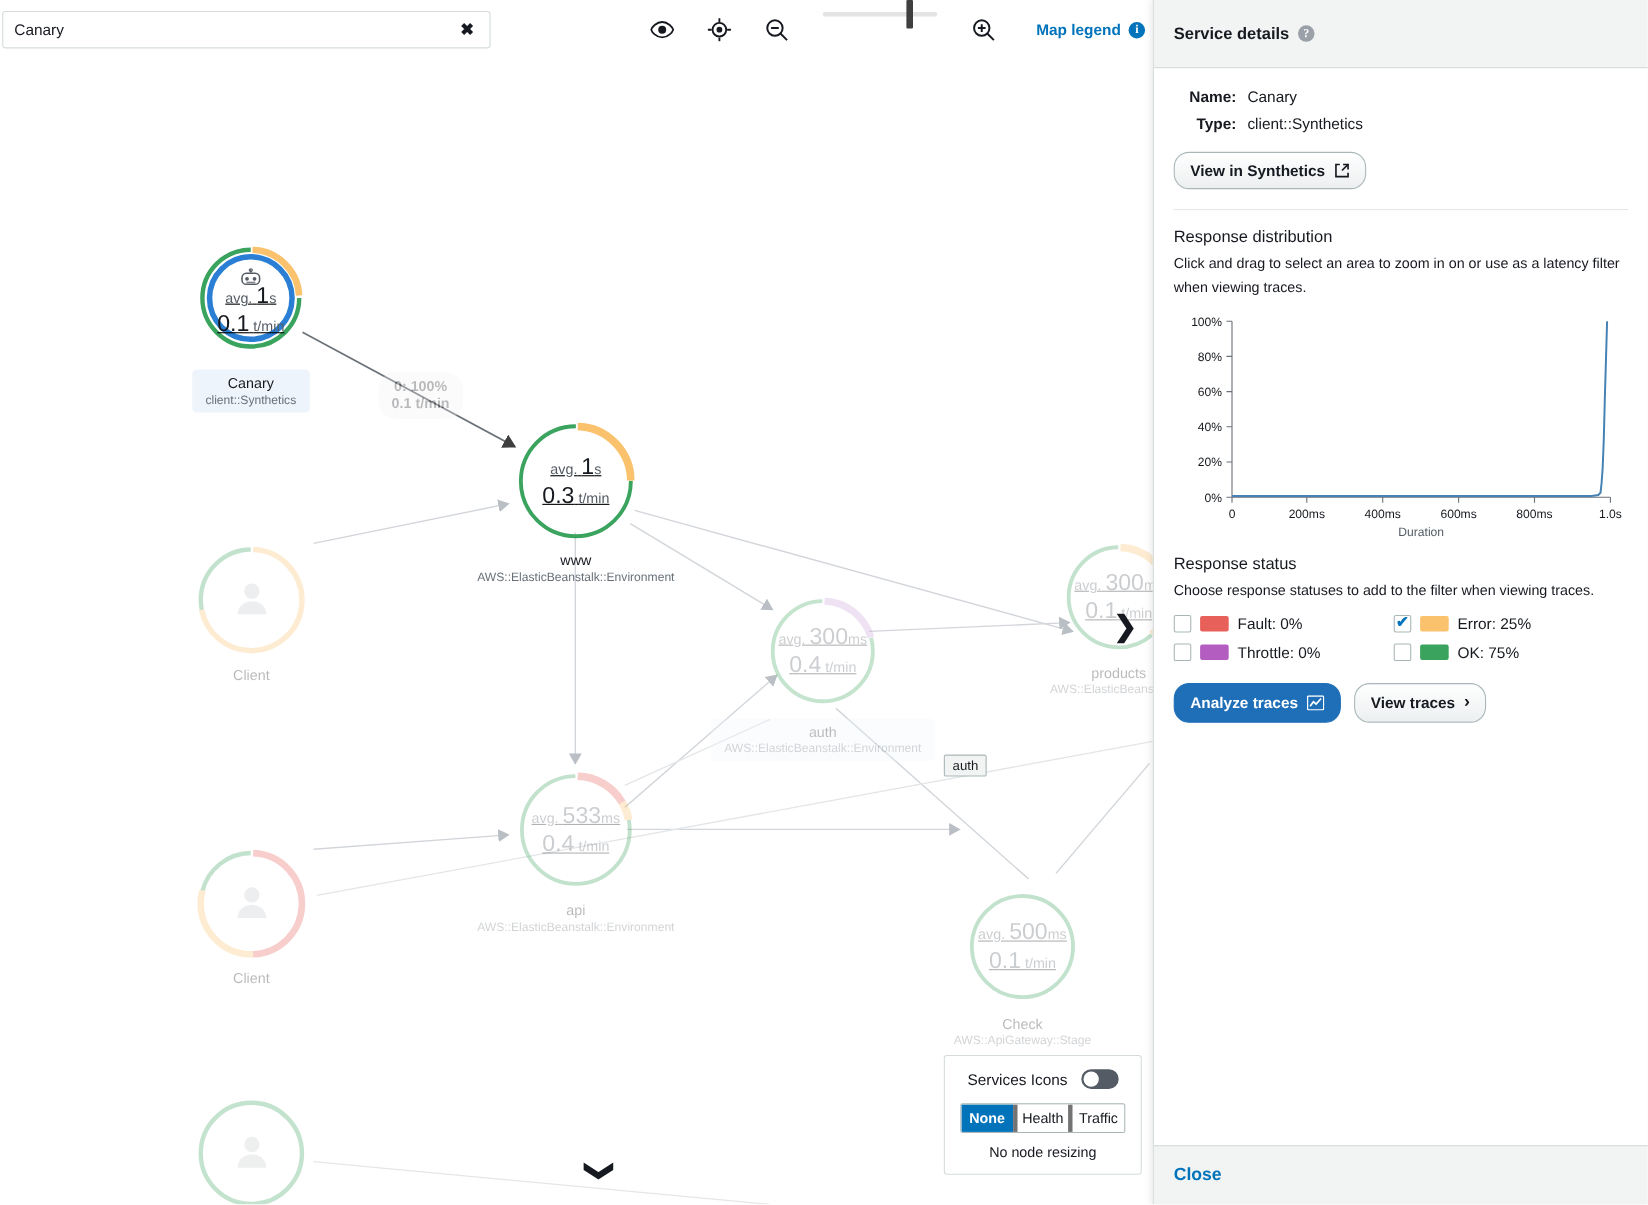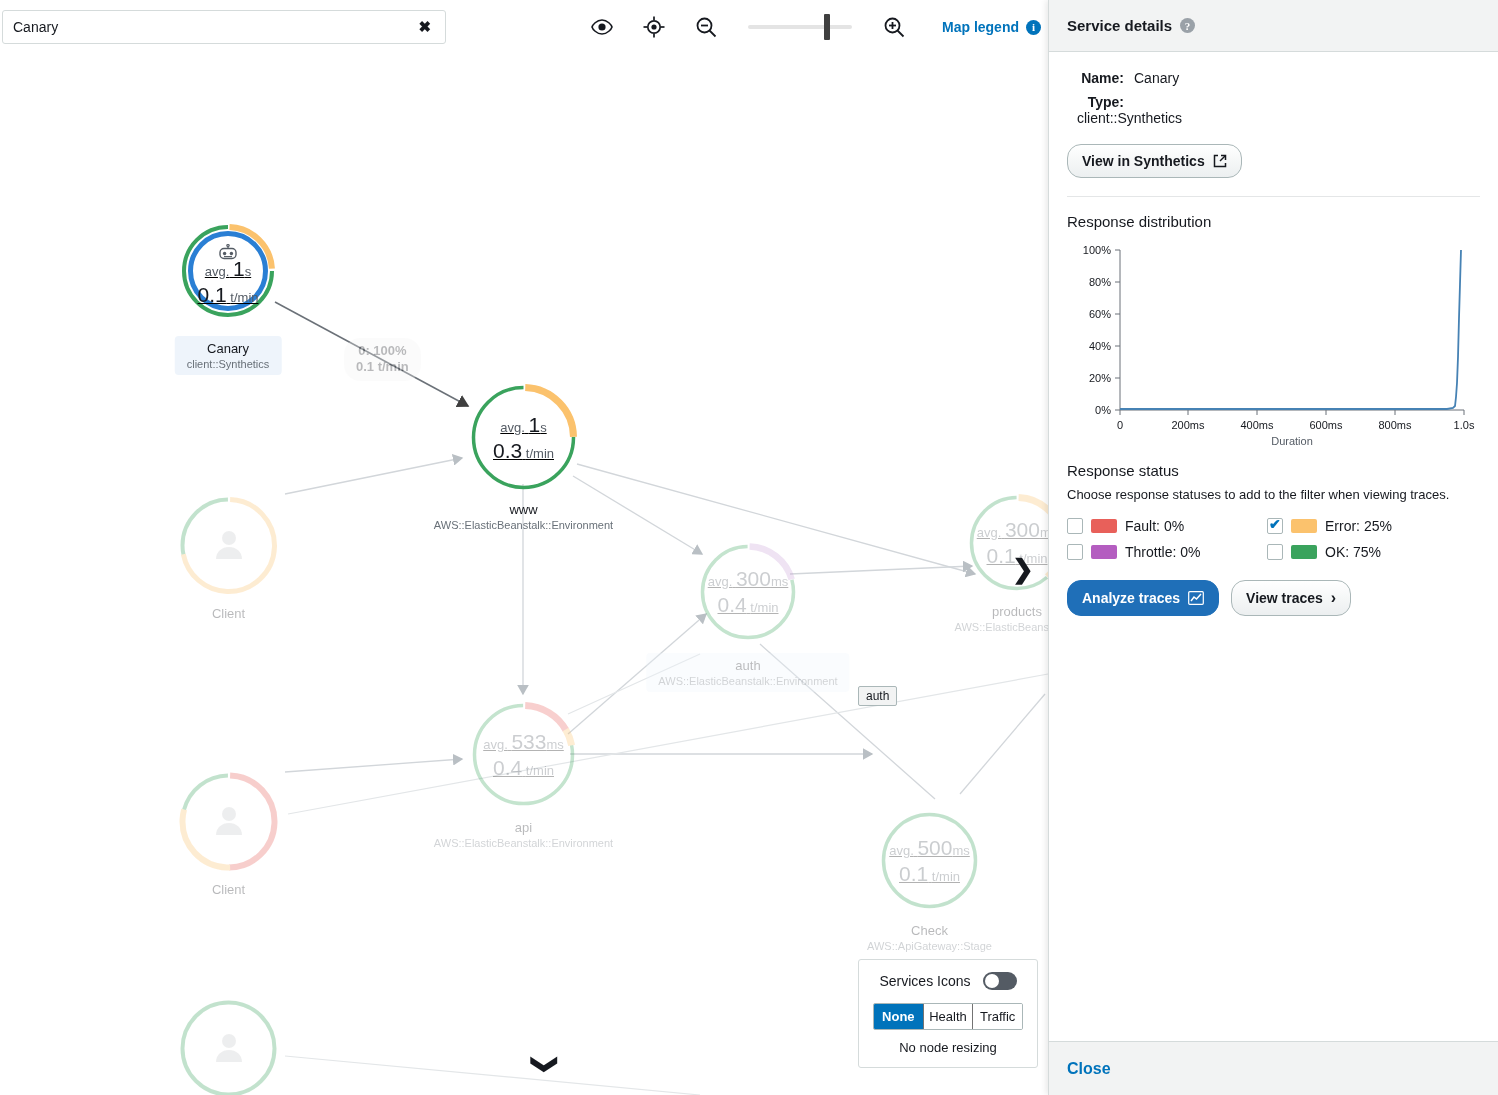--- a/index.html
+++ b/index.html
@@ -14,21 +14,21 @@
   
   .toolbar { position: absolute; top: 0; left: 0; width: 1050px; height: 54px; background: #fff; }
   .search-box {
     position: absolute; left: 2px; top: 10px; width: 444px; height: 34px;
     border: 1px solid #d5dbdb; border-radius: 3px; background: #fff;
     display: flex; align-items: center; padding: 0 10px;
   }
   .search-box .sval { font-size: 14px; color: #16191f; flex: 1; }
   .search-box .clear { font-size: 15px; color: #16191f; font-weight: bold; cursor: pointer; padding: 0 4px; }
 
-  .tool-icons { position: absolute; left: 584px; top: 11px; display: flex; align-items: center; gap: 16px; }
+  .tool-icons { position: absolute; left: 584px; top: 11px; display: flex; gap: 16px; }
   .ticon { width: 36px; height: 32px; display: flex; align-items: center; justify-content: center; cursor: pointer; }
   .slider-track { width: 104px; height: 4px; background: #e4e4e4; border-radius: 2px; position: relative; margin: 0 8px; }
   .slider-thumb { position: absolute; left: 76px; top: -11px; width: 6px; height: 26px; background: #3f3f3f; border-radius: 1px; }
   .map-legend { margin-left: 14px; display: flex; align-items: center; gap: 7px; cursor: pointer; }
   .map-legend .ml-txt { color: #0073bb; font-size: 14px; font-weight: bold; }
   .info-dot {
     width: 15px; height: 15px; border-radius: 50%; background: #0073bb; color: #fff;
     font-size: 11px; font-weight: bold; display: flex; align-items: center; justify-content: center;
     font-family: "Liberation Serif", serif;
   }
@@ -80,34 +80,34 @@
   .legend-box {
     position: absolute; left: 858px; top: 959px; width: 180px;
     background: #fff; border: 1px solid #d5dbdb; border-radius: 3px;
     padding: 12px 14px; text-align: center;
   }
   .legend-row1 { display: flex; align-items: center; justify-content: center; gap: 12px; margin-bottom: 13px; }
   .legend-row1 span { font-size: 14px; color: #16191f; }
   .toggle { width: 34px; height: 18px; border-radius: 9px; background: #545b64; position: relative; cursor: pointer; }
   .toggle .knob { position: absolute; left: 2px; top: 2px; width: 14px; height: 14px; border-radius: 50%; background: #fff; }
   .seg { display: flex; border: 1px solid #aab7b8; border-radius: 2px; overflow: hidden; }
-  .seg div { flex: 1; font-size: 13px; padding: 5px 0; color: #16191f; cursor: pointer; background: #fff; border-left: 1px solid #737373; }
+  .seg div { flex: 1; font-size: 13px; padding: 5px 0; color: #16191f; cursor: pointer; background: #fff; border-left: 4px solid #737373; }
   .seg div:first-child { border-left: none; }
   .seg div.on { background: #0073bb; color: #fff; font-weight: bold; }
   .legend-note { font-size: 13px; color: #16191f; margin-top: 10px; }
 
   
   .panel {
     position: absolute; right: 0; top: 0; width: 450px; height: 1095px;
     background: #fff; border-left: 1px solid #d5dbdb;
     box-shadow: -2px 0 6px rgba(0,0,0,0.09);
     display: flex; flex-direction: column;
   }
   .panel-head {
-    height: 52px; background: #f2f3f3; border-bottom: 1px solid #d5dbdb;
+    height: 62px; background: #f2f3f3; border-bottom: 1px solid #d5dbdb;
     display: flex; align-items: center; padding: 0 18px; gap: 8px;
   }
   .panel-head h2 { font-size: 15px; color: #16191f; }
   .help-dot {
     width: 15px; height: 15px; border-radius: 50%; background: #9aa1a8; color: #fff;
     font-size: 11px; font-weight: bold; display: flex; align-items: center; justify-content: center;
     font-family: "Liberation Serif", serif; cursor: pointer;
   }
   .panel-body { flex: 1; overflow: hidden; padding: 0 18px; }
   .kv { display: flex; margin-top: 18px; font-size: 14px; }
@@ -447,39 +447,40 @@
     <div class="panel-head">
       <h2>Service details</h2>
       <div class="help-dot">?</div>
     </div>
 
     <div class="panel-body">
       <div class="kv">
         <div class="k">Name:</div>
         <div class="v">Canary</div>
       </div>
-      <div class="kv" style="margin-top:8px;flex-direction:column;">
+      <div class="kv" style="margin-top:8px;">
         <div class="k">Type:</div>
         <div class="v">client::Synthetics</div>
       </div>
 
       <div style="margin-top:18px;">
         <div class="btn">
           <span>View in Synthetics</span>
           <svg width="14" height="14" viewBox="0 0 14 14">
             <path d="M5 1.5H1.5v11h11V9" fill="none" stroke="#16191f" stroke-width="1.5"></path>
             <path d="M8 1.5h4.5V6" fill="none" stroke="#16191f" stroke-width="1.5"></path>
             <line x1="12.5" y1="1.5" x2="7" y2="7" stroke="#16191f" stroke-width="1.5"></line>
           </svg>
         </div>
       </div>
 
       <div class="hr"></div>
 
       <div class="sec-title">Response distribution</div>
+      <div class="sec-desc">Click and drag to select an area to zoom in on or use as a latency filter when viewing traces.</div>
 
       <div class="chart-wrap">
         <svg width="414" height="210" viewBox="0 0 414 210">
 
           <g font-size="11" fill="#16191f" font-family="Liberation Sans, sans-serif">
             <text x="44" y="16" text-anchor="end">100%</text>
             <text x="44" y="48" text-anchor="end">80%</text>
             <text x="44" y="80" text-anchor="end">60%</text>
             <text x="44" y="112" text-anchor="end">40%</text>
             <text x="44" y="144" text-anchor="end">20%</text>

